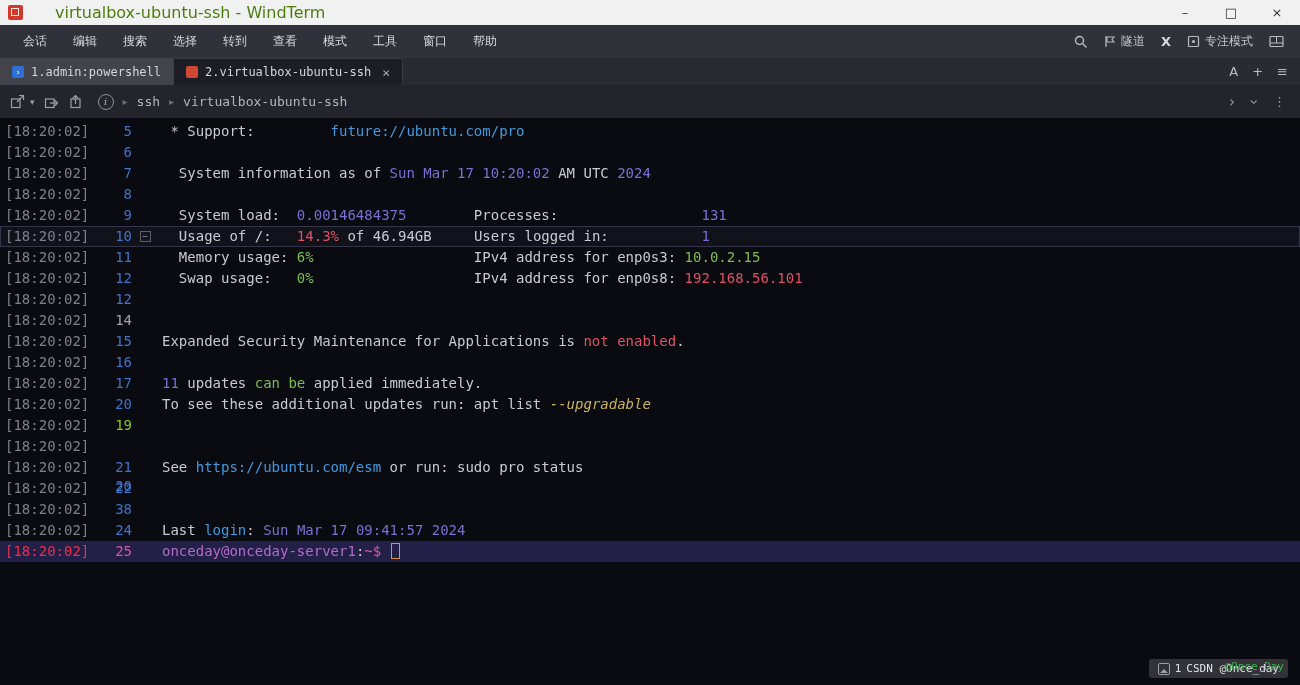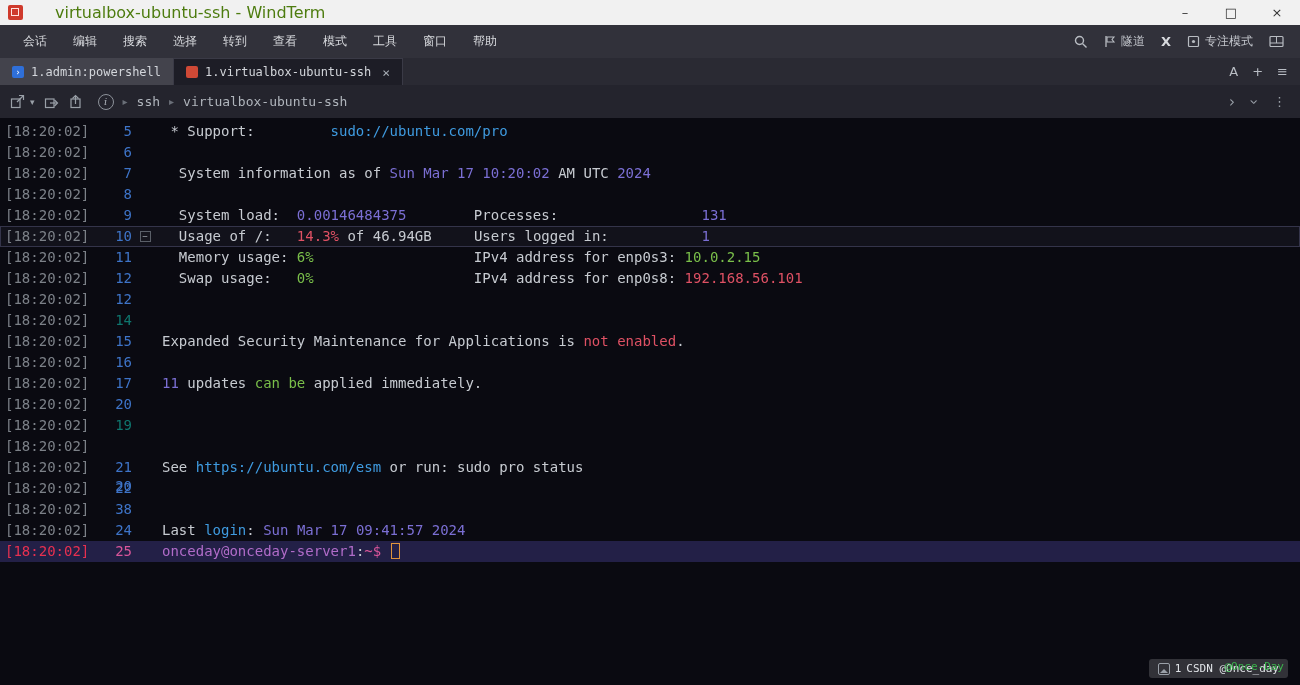--- a/index.html
+++ b/index.html
@@ -126,21 +126,21 @@
   </div>
 
   <div class="tabbar">
     <div class="tab-list">
         <div class="tab inactive">
           <span class="tab-icon" style="background: rgb(47, 111, 216);">›</span>
           <span class="tab-label">1.admin:powershell</span>
         </div>
         <div class="tab active">
           <span class="tab-icon" style="background: rgb(207, 73, 54);"></span>
-          <span class="tab-label">1.virtualbox-ubuntu-ssh</span>
+          <span class="tab-label">2.virtualbox-ubuntu-ssh</span>
           <span class="tab-close">×</span>
         </div>
       </div>
     <div class="tab-controls">
       <span>A</span>
       <span>+</span>
       <span>≡</span>
     </div>
   </div>
 
@@ -174,35 +174,35 @@
     <span class="crumb">virtualbox-ubuntu-ssh</span>
     <div class="toolbar-right">
       <span class="chev-r">›</span>
       <span class="chev-d">›</span>
       <span class="dots-v">⋮</span>
     </div>
   </div>
 
   <div class="terminal">
     <div>
-        <div class="trow"><span class="ts" style="color: rgb(124, 129, 136);">[18:20:02]</span><span class="lineno" style="color: rgb(62, 116, 200);">5</span><span class="fold"></span><span class="content"><span style="color: rgb(199, 203, 209);"> * Support:         </span><span style="color: rgb(63, 155, 224);">sudo://ubuntu.com/pro</span></span></div>
+        <div class="trow"><span class="ts" style="color: rgb(124, 129, 136);">[18:20:02]</span><span class="lineno" style="color: rgb(62, 116, 200);">5</span><span class="fold"></span><span class="content"><span style="color: rgb(199, 203, 209);"> * Support:         </span><span style="color: rgb(63, 155, 224);">future://ubuntu.com/pro</span></span></div>
         <div class="trow"><span class="ts" style="color: rgb(124, 129, 136);">[18:20:02]</span><span class="lineno" style="color: rgb(62, 116, 200);">6</span><span class="fold"></span><span class="content"></span></div>
         <div class="trow"><span class="ts" style="color: rgb(124, 129, 136);">[18:20:02]</span><span class="lineno" style="color: rgb(62, 116, 200);">7</span><span class="fold"></span><span class="content"><span style="color: rgb(199, 203, 209);">  System information as of </span><span style="color: rgb(123, 111, 212);">Sun Mar 17 10:20:02</span><span style="color: rgb(199, 203, 209);"> AM UTC </span><span style="color: rgb(123, 111, 212);">2024</span></span></div>
         <div class="trow"><span class="ts" style="color: rgb(124, 129, 136);">[18:20:02]</span><span class="lineno" style="color: rgb(62, 116, 200);">8</span><span class="fold"></span><span class="content"></span></div>
         <div class="trow"><span class="ts" style="color: rgb(124, 129, 136);">[18:20:02]</span><span class="lineno" style="color: rgb(62, 116, 200);">9</span><span class="fold"></span><span class="content"><span style="color: rgb(199, 203, 209);">  System load:  </span><span style="color: rgb(123, 111, 212);">0.00146484375</span><span style="color: rgb(199, 203, 209);">        Processes:                 </span><span style="color: rgb(123, 111, 212);">131</span></span></div>
         <div class="trow hl-box"><span class="ts" style="color: rgb(124, 129, 136);">[18:20:02]</span><span class="lineno" style="color: rgb(62, 116, 200);">10</span><span class="fold"><span class="fold-box">−</span></span><span class="content"><span style="color: rgb(199, 203, 209);">  Usage of /:   </span><span style="color: rgb(223, 81, 100);">14.3%</span><span style="color: rgb(199, 203, 209);"> of 46.94GB</span><span style="color: rgb(199, 203, 209);">     Users logged in:           </span><span style="color: rgb(123, 111, 212);">1</span></span></div>
         <div class="trow"><span class="ts" style="color: rgb(124, 129, 136);">[18:20:02]</span><span class="lineno" style="color: rgb(62, 116, 200);">11</span><span class="fold"></span><span class="content"><span style="color: rgb(199, 203, 209);">  Memory usage: </span><span style="color: rgb(122, 191, 74);">6%</span><span style="color: rgb(199, 203, 209);">                   IPv4 address for enp0s3: </span><span style="color: rgb(122, 191, 74);">10.0.2.15</span></span></div>
         <div class="trow"><span class="ts" style="color: rgb(124, 129, 136);">[18:20:02]</span><span class="lineno" style="color: rgb(62, 116, 200);">12</span><span class="fold"></span><span class="content"><span style="color: rgb(199, 203, 209);">  Swap usage:   </span><span style="color: rgb(122, 191, 74);">0%</span><span style="color: rgb(199, 203, 209);">                   IPv4 address for enp0s8: </span><span style="color: rgb(223, 81, 100);">192.168.56.101</span></span></div>
         <div class="trow"><span class="ts" style="color: rgb(124, 129, 136);">[18:20:02]</span><span class="lineno" style="color: rgb(62, 116, 200);">12</span><span class="fold"></span><span class="content"></span></div>
-        <div class="trow"><span class="ts" style="color: rgb(124, 129, 136);">[18:20:02]</span><span class="lineno" style="color: #0f766e;">14</span><span class="fold"></span><span class="content"></span></div>
+        <div class="trow"><span class="ts" style="color: rgb(124, 129, 136);">[18:20:02]</span><span class="lineno" style="color: #a3a3a3;">14</span><span class="fold"></span><span class="content"></span></div>
         <div class="trow"><span class="ts" style="color: rgb(124, 129, 136);">[18:20:02]</span><span class="lineno" style="color: rgb(62, 116, 200);">15</span><span class="fold"></span><span class="content"><span style="color: rgb(199, 203, 209);">Expanded Security Maintenance for Applications is </span><span style="color: rgb(223, 81, 100);">not enabled</span><span style="color: rgb(199, 203, 209);">.</span></span></div>
         <div class="trow"><span class="ts" style="color: rgb(124, 129, 136);">[18:20:02]</span><span class="lineno" style="color: rgb(62, 116, 200);">16</span><span class="fold"></span><span class="content"></span></div>
         <div class="trow"><span class="ts" style="color: rgb(124, 129, 136);">[18:20:02]</span><span class="lineno" style="color: rgb(62, 116, 200);">17</span><span class="fold"></span><span class="content"><span style="color: rgb(123, 111, 212);">11</span><span style="color: rgb(199, 203, 209);"> updates </span><span style="color: rgb(122, 191, 74);">can be</span><span style="color: rgb(199, 203, 209);"> applied immediately.</span></span></div>
-        <div class="trow"><span class="ts" style="color: rgb(124, 129, 136);">[18:20:02]</span><span class="lineno" style="color: rgb(62, 116, 200);">20</span><span class="fold"></span></div>
-        <div class="trow"><span class="ts" style="color: rgb(124, 129, 136);">[18:20:02]</span><span class="lineno" style="color: #0f766e;">19</span><span class="fold"></span><span class="content"></span></div>
+        <div class="trow"><span class="ts" style="color: rgb(124, 129, 136);">[18:20:02]</span><span class="lineno" style="color: rgb(62, 116, 200);">20</span><span class="fold"></span><span class="content"><span style="color: rgb(199, 203, 209);">To see these additional updates run: apt list </span><span style="color: rgb(201, 180, 92); font-style: italic;">--upgradable</span></span></div>
+        <div class="trow"><span class="ts" style="color: rgb(124, 129, 136);">[18:20:02]</span><span class="lineno" style="color: #84cc16;">19</span><span class="fold"></span><span class="content"></span></div>
         <div class="trow"><span class="ts" style="color: rgb(124, 129, 136);">[18:20:02]</span><span class="lineno" style="color: rgb(62, 116, 200); margin-top: 40px;">20</span><span class="fold"></span></div>
         <div class="trow"><span class="ts" style="color: rgb(124, 129, 136);">[18:20:02]</span><span class="lineno" style="color: rgb(62, 116, 200);">21</span><span class="fold"></span><span class="content"><span style="color: rgb(199, 203, 209);">See </span><span style="color: rgb(63, 155, 224);">https://ubuntu.com/esm</span><span style="color: rgb(199, 203, 209);"> or run: sudo pro status</span></span></div>
         <div class="trow"><span class="ts" style="color: rgb(124, 129, 136);">[18:20:02]</span><span class="lineno" style="color: rgb(62, 116, 200);">22</span><span class="fold"></span><span class="content"></span></div>
         <div class="trow"><span class="ts" style="color: rgb(124, 129, 136);">[18:20:02]</span><span class="lineno" style="color: rgb(62, 116, 200);">38</span><span class="fold"></span><span class="content"></span></div>
         <div class="trow"><span class="ts" style="color: rgb(124, 129, 136);">[18:20:02]</span><span class="lineno" style="color: rgb(62, 116, 200);">24</span><span class="fold"></span><span class="content"><span style="color: rgb(199, 203, 209);">Last </span><span style="color: rgb(63, 155, 224);">login</span><span style="color: rgb(199, 203, 209);">: </span><span style="color: rgb(123, 111, 212);">Sun Mar 17 09:41:57 2024</span></span></div>
         <div class="trow hl-current"><span class="ts" style="color: rgb(232, 48, 80);">[18:20:02]</span><span class="lineno" style="color: rgb(217, 85, 154);">25</span><span class="fold"></span><span class="content"><span style="color: rgb(177, 108, 201);">onceday@onceday-server1</span><span style="color: rgb(199, 203, 209);">:</span><span style="color: rgb(217, 85, 154);">~</span><span style="color: rgb(217, 85, 154);">$</span><span style="color: rgb(199, 203, 209);"> </span><span class="cursor"></span></span></div>
       </div>
     <div class="watermark">
       <span class="wm-icon"></span>
       <span>1</span>

